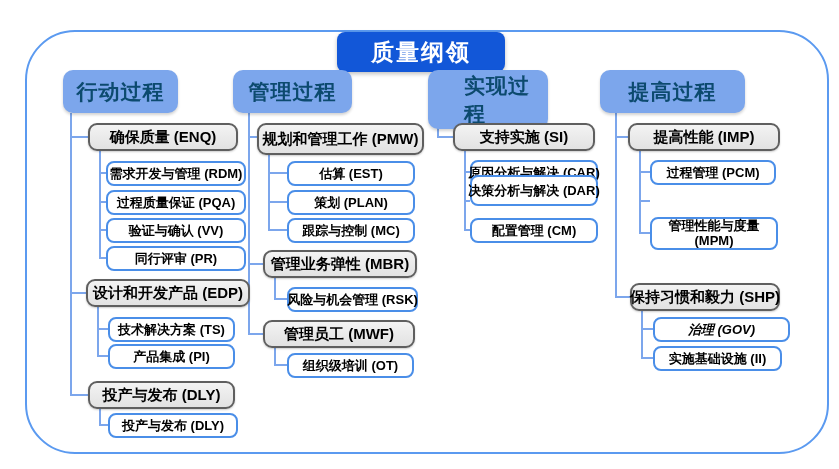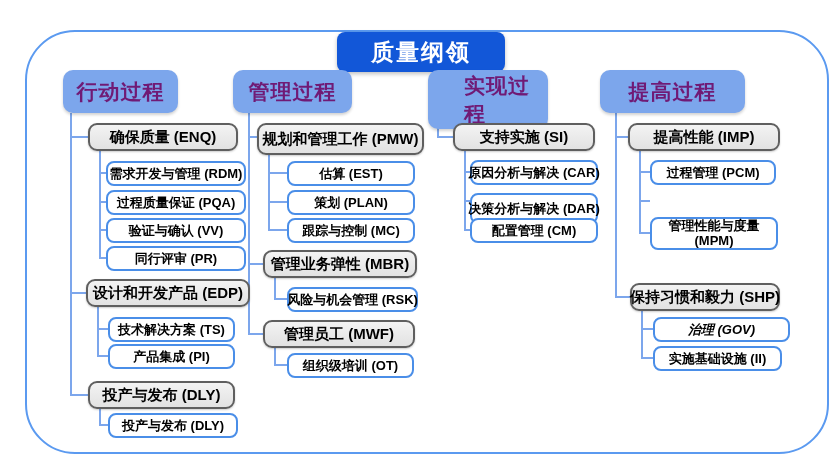--- a/index.html
+++ b/index.html
@@ -4,21 +4,21 @@
 <style>
   html,body{margin:0;padding:0;background:#ffffff;}
   body{font-family:"Liberation Sans","DejaVu Sans",sans-serif;}
   .canvas{position:relative;width:839px;height:469px;background:#fff;overflow:hidden;}
   .frame{position:absolute;left:25px;top:30px;width:804px;height:424px;
          border:2px solid var(--frame-border);border-radius:50px;background:#fff;box-sizing:border-box;}
   .title{position:absolute;left:337px;top:8px;width:168px;height:40px;
          background:var(--title-bg);color:#fff;font-size:23px;font-weight:bold;
          display:flex;align-items:center;justify-content:center;border-radius:8px;
          box-shadow:0 2px 4px rgba(0,0,0,.25);letter-spacing:2px;margin-top:24px;}
-  .hdr{position:absolute;background:var(--header-bg);color:#701a75;font-size:21px;font-weight:bold;
+  .hdr{position:absolute;background:var(--header-bg);color:#0c4a6e;font-size:21px;font-weight:bold;
        display:flex;align-items:center;justify-content:center;border-radius:10px;
        box-shadow:0 2px 3px rgba(0,0,0,.18);letter-spacing:1px;box-sizing:border-box;}
   .gray{position:absolute;background:linear-gradient(#f3f3f3,#e2e2e2);
         border:2px solid var(--gray-border);border-radius:9px;color:#000;
         font-size:15px;font-weight:bold;display:flex;align-items:center;justify-content:center;
         white-space:nowrap;box-sizing:border-box;box-shadow:0 1px 2px rgba(0,0,0,.2);}
   .node{position:absolute;background:#fff;border:2px solid var(--node-border);border-radius:8px;
         color:#000;font-size:13px;font-weight:bold;display:flex;align-items:center;justify-content:center;
         white-space:nowrap;box-sizing:border-box;}
   .node.wrap{white-space:pre-line;text-align:center;line-height:1.15;}
@@ -96,21 +96,21 @@
   <div class="node" style="left:287px;top:190px;width:128px;height:25px;">策划 (PLAN)</div>
   <div class="node" style="left:287px;top:218px;width:128px;height:25px;">跟踪与控制 (MC)</div>
   <div class="gray" style="left:263px;top:250px;width:154px;height:28px;">管理业务弹性 (MBR)</div>
   <div class="node" style="left:287px;top:287px;width:131px;height:25px;">风险与机会管理 (RSK)</div>
   <div class="gray" style="left:263px;top:320px;width:152px;height:28px;">管理员工 (MWF)</div>
   <div class="node" style="left:287px;top:353px;width:127px;height:25px;">组织级培训 (OT)</div>
 
   <div class="hdr" style="left:428px;top:70px;width:120px;height:59px;padding-left:36px;">实现过程</div>
   <div class="gray" style="left:453px;top:123px;width:142px;height:28px;">支持实施 (SI)</div>
   <div class="node" style="left:470px;top:160px;width:128px;height:25px;">原因分析与解决 (CAR)</div>
-  <div class="node" style="left:470px;top:193px;width:128px;height:31px;">决策分析与解决 (DAR)</div>
+  <div class="node" style="left:470px;top:175px;width:128px;height:31px;">决策分析与解决 (DAR)</div>
   <div class="node" style="left:470px;top:218px;width:128px;height:25px;">配置管理 (CM)</div>
 
   <div class="hdr" style="left:600px;top:70px;width:145px;height:43px;">提高过程</div>
   <div class="gray" style="left:628px;top:123px;width:152px;height:28px;">提高性能 (IMP)</div>
   <div class="node" style="left:650px;top:160px;width:126px;height:25px;">过程管理 (PCM)</div>
   <div class="node wrap" style="left:650px;top:217px;width:128px;height:33px;">管理性能与度量
 (MPM)</div>
   <div class="gray" style="left:630px;top:283px;width:150px;height:28px;">保持习惯和毅力 (SHP)</div>
   <div class="node" style="left:653px;top:317px;width:137px;height:25px;font-style:italic;">治理 (GOV)</div>
   <div class="node" style="left:653px;top:346px;width:129px;height:25px;">实施基础设施 (II)</div>

